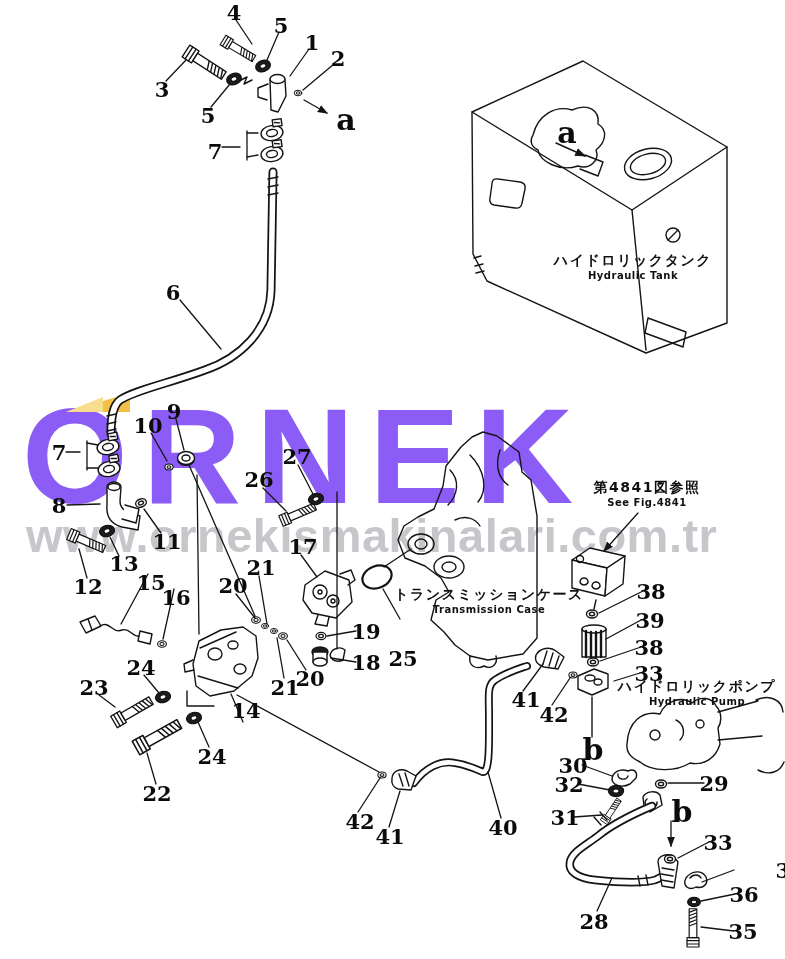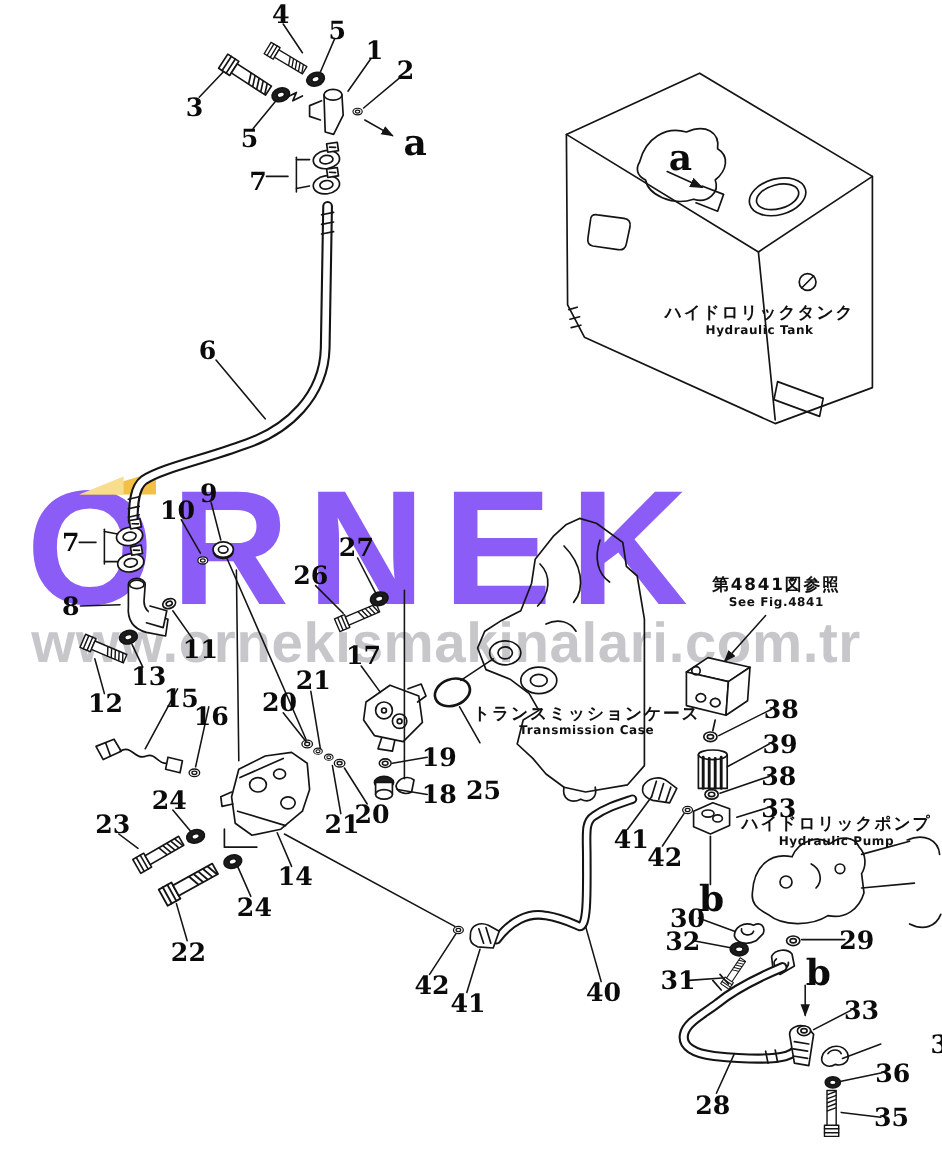--- a/index.html
+++ b/index.html
@@ -348,21 +348,21 @@
       <div class="callout" style="left: 366px; top: 631px;">19</div>
       <div class="callout" style="left: 649px; top: 647px;">38</div>
       <div class="callout" style="left: 366px; top: 662px;">18</div>
       <div class="callout" style="left: 141px; top: 667px;">24</div>
       <div class="callout" style="left: 649px; top: 673px;">33</div>
       <div class="callout" style="left: 310px; top: 678px;">20</div>
       <div class="callout" style="left: 285px; top: 687px;">21</div>
       <div class="callout" style="left: 94px; top: 687px;">23</div>
       <div class="callout" style="left: 526px; top: 699px;">41</div>
       <div class="callout" style="left: 554px; top: 714px;">42</div>
-      <div class="callout" style="left: 246px; top: 730px; text-align: center;">14</div>
+      <div class="callout" style="left: 246px; top: 710px; text-align: center;">14</div>
       <div class="callout letter" style="left: 593px; top: 750px;">b</div>
       <div class="callout" style="left: 212px; top: 756px;">24</div>
       <div class="callout" style="left: 573px; top: 765px;">30</div>
       <div class="callout" style="left: 714px; top: 783px;">29</div>
       <div class="callout" style="left: 569px; top: 784px;">32</div>
       <div class="callout" style="left: 157px; top: 793px;">22</div>
       <div class="callout letter" style="left: 682px; top: 812px;">b</div>
       <div class="callout" style="left: 565px; top: 817px;">31</div>
       <div class="callout" style="left: 360px; top: 821px;">42</div>
       <div class="callout" style="left: 503px; top: 827px;">40</div>

